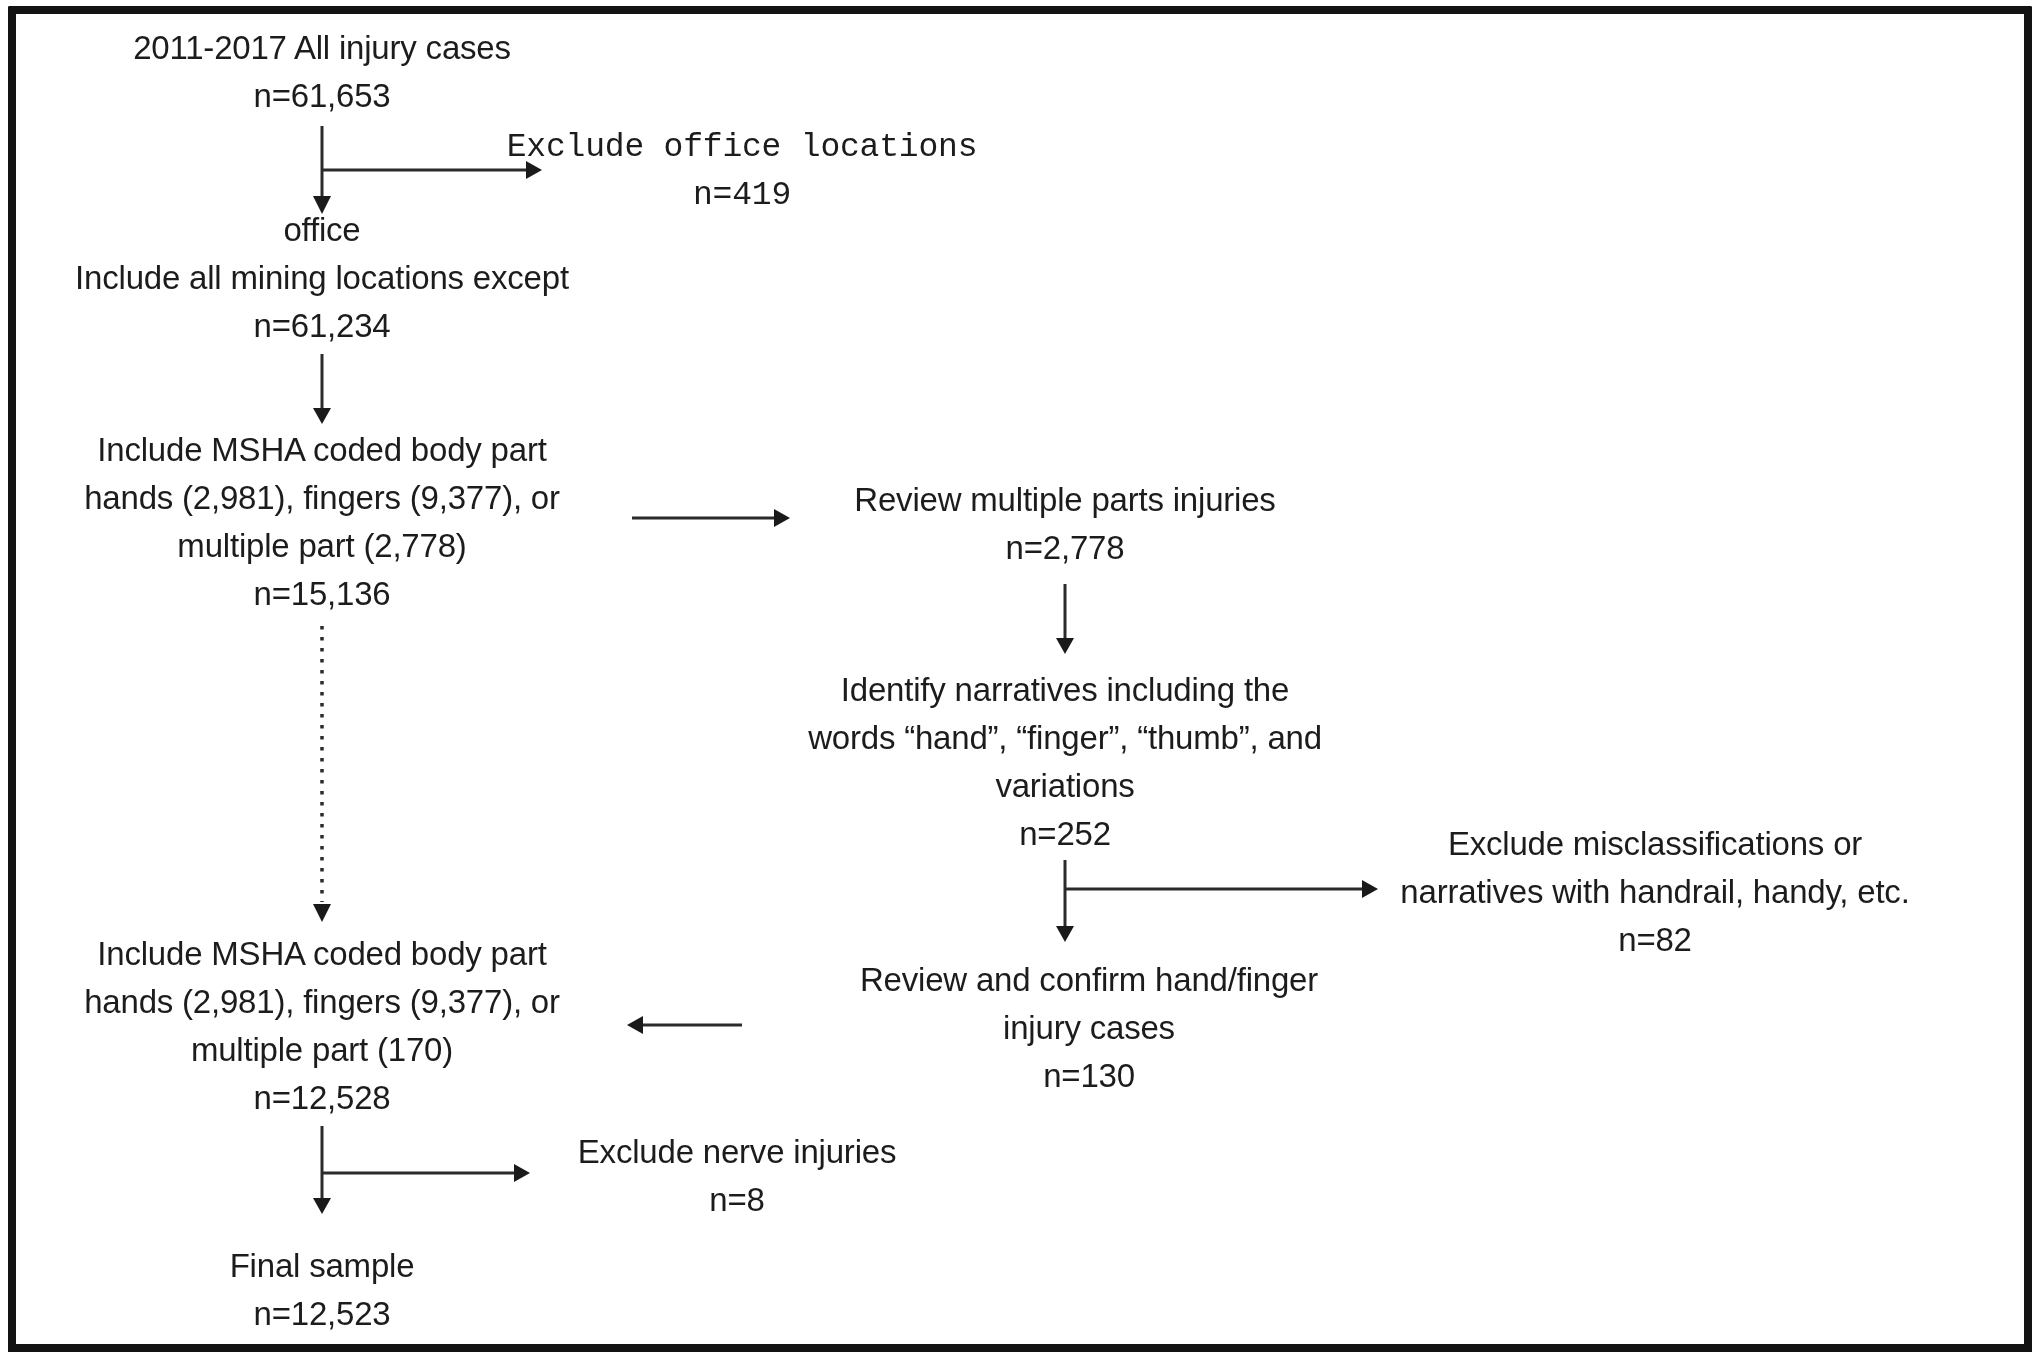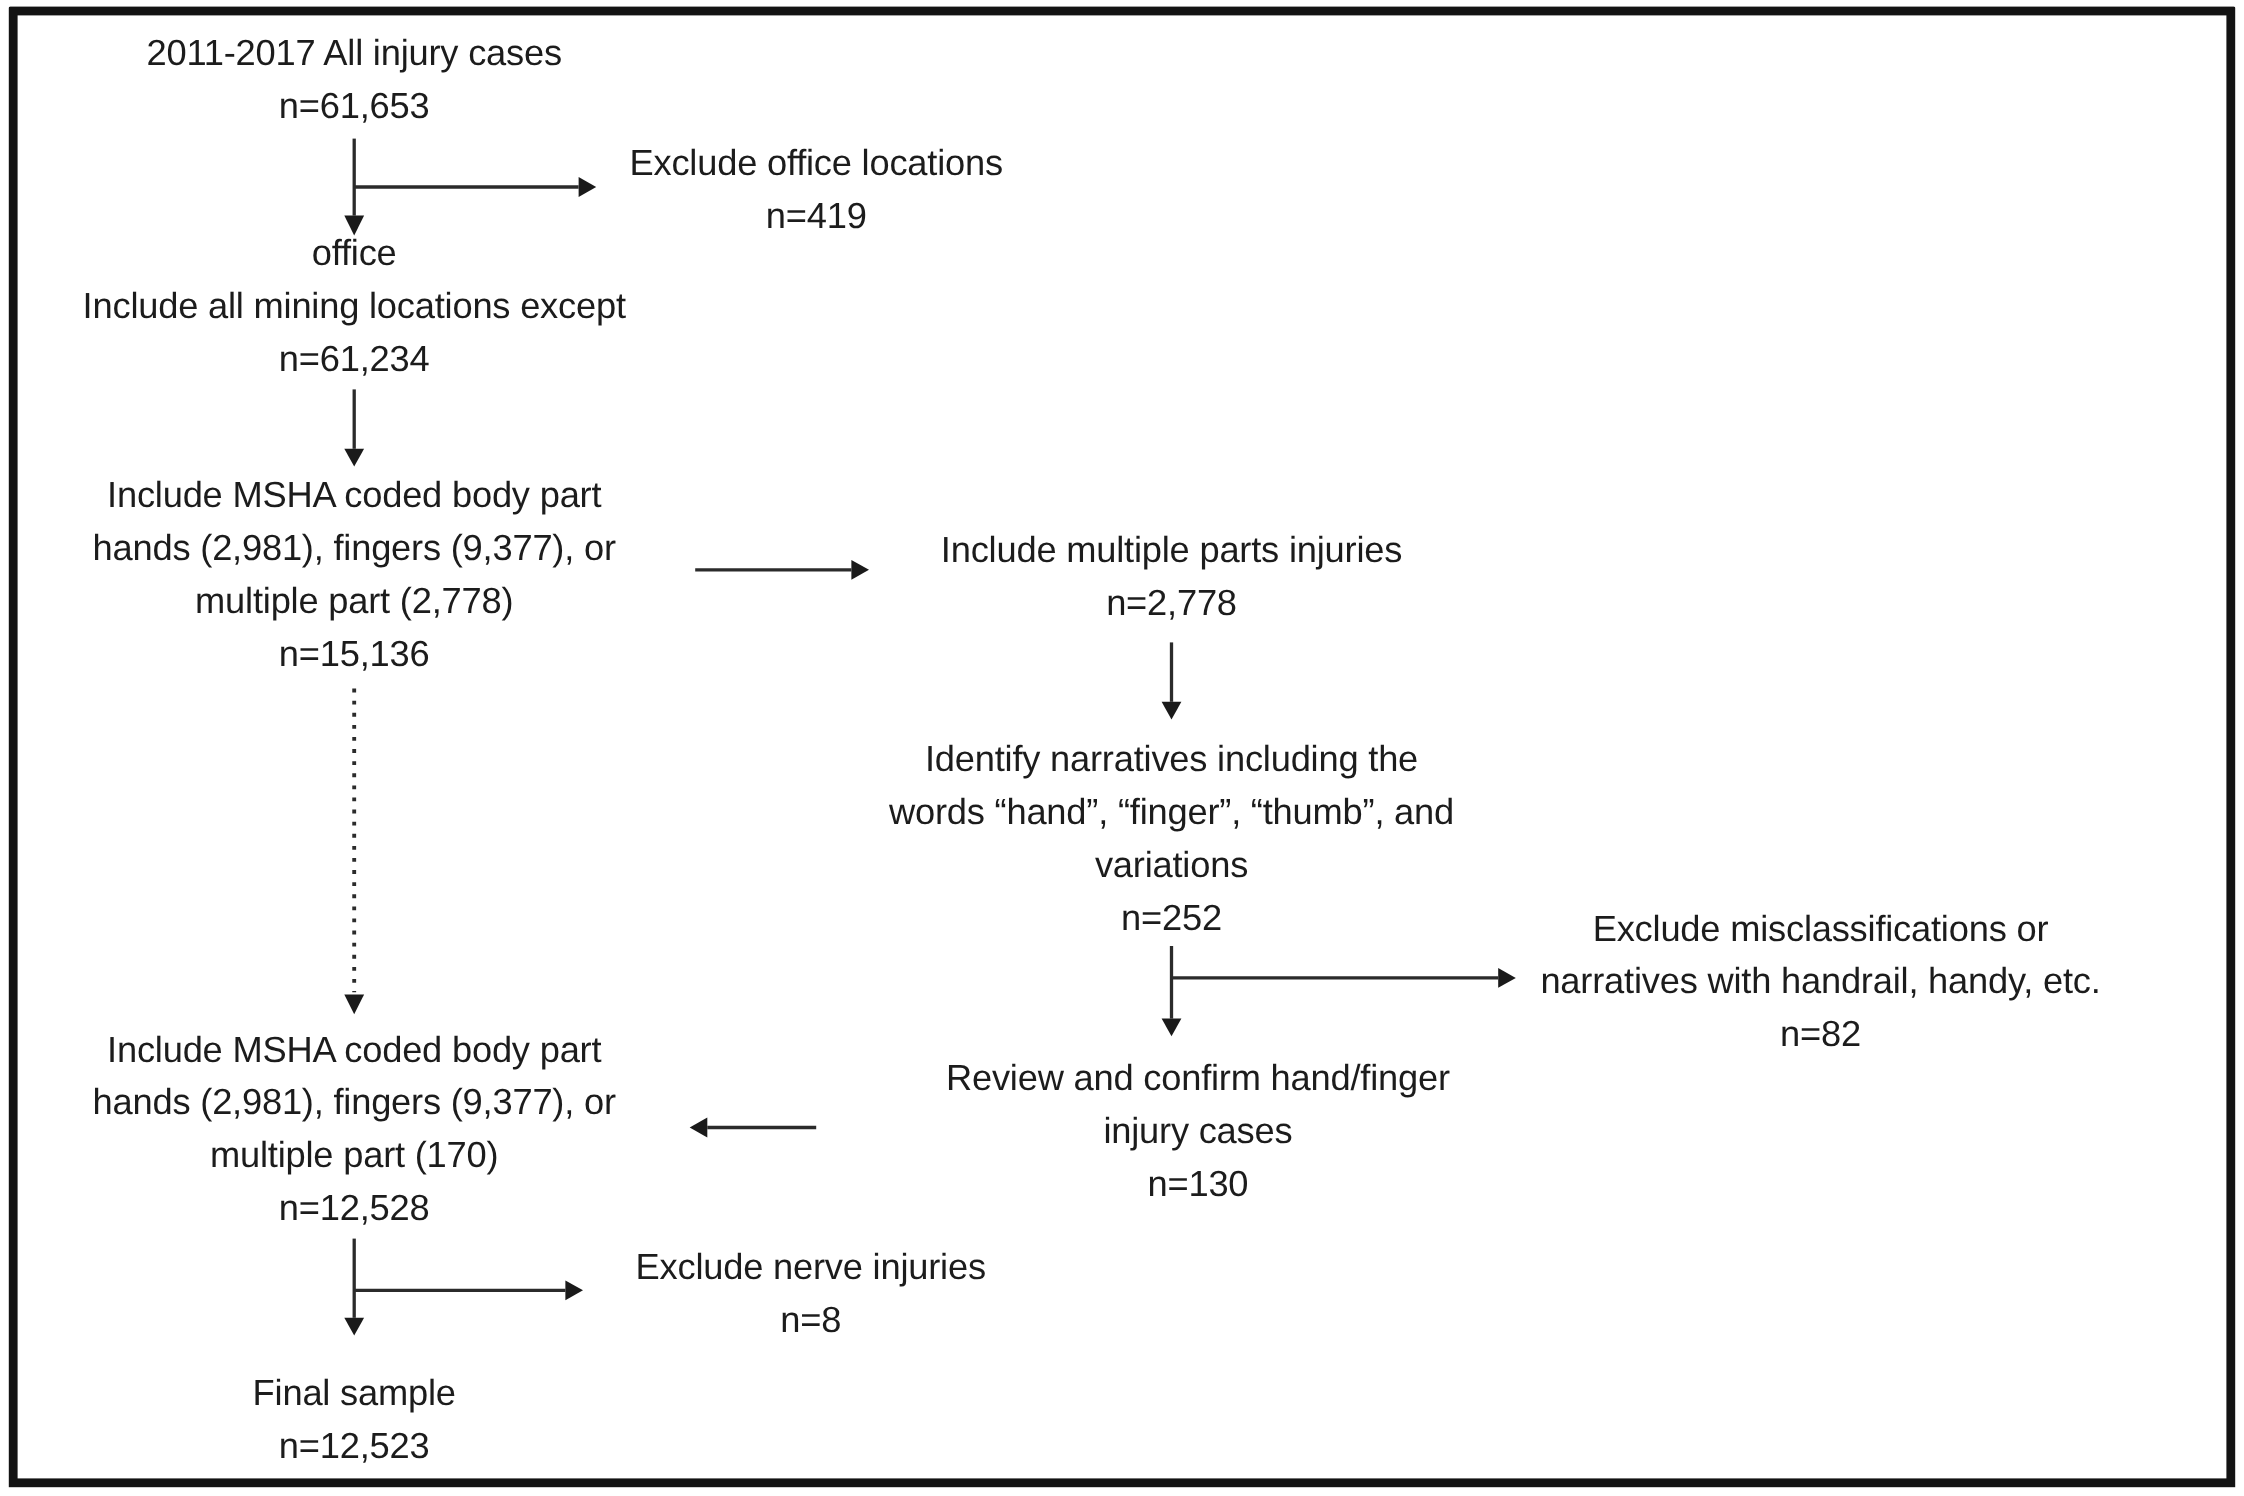--- a/index.html
+++ b/index.html
@@ -109,40 +109,40 @@
       <line x1="322" y1="1173" x2="514" y2="1173"></line>
       <polygon points="514,1164 514,1182 530,1173"></polygon>
     </g>
   </svg>
 
   <div class="node" style="left:322px; top:24px;">
     <span class="ln">2011-2017 All injury cases</span>
     <span class="ln">n=61,653</span>
   </div>
 
-  <div class="node" style="left:742px; top:124px;">
+  <div class="node" style="left:742px; top:124px;font-family:Liberation Mono, monospace;">
     <span class="ln">Exclude office locations</span>
     <span class="ln">n=419</span>
   </div>
 
   <div class="node" style="left:322px; top:206px;">
     <span class="ln">office</span>
     <span class="ln">Include all mining locations except</span>
     <span class="ln">n=61,234</span>
   </div>
 
   <div class="node" style="left:322px; top:426px;">
     <span class="ln">Include MSHA coded body part</span>
     <span class="ln">hands (2,981), fingers (9,377), or</span>
     <span class="ln">multiple part (2,778)</span>
     <span class="ln">n=15,136</span>
   </div>
 
   <div class="node" style="left:1065px; top:476px;">
-    <span class="ln">Include multiple parts injuries</span>
+    <span class="ln">Review multiple parts injuries</span>
     <span class="ln">n=2,778</span>
   </div>
 
   <div class="node" style="left:1065px; top:666px;">
     <span class="ln">Identify narratives including the</span>
     <span class="ln">words “hand”, “finger”, “thumb”, and</span>
     <span class="ln">variations</span>
     <span class="ln">n=252</span>
   </div>
 

